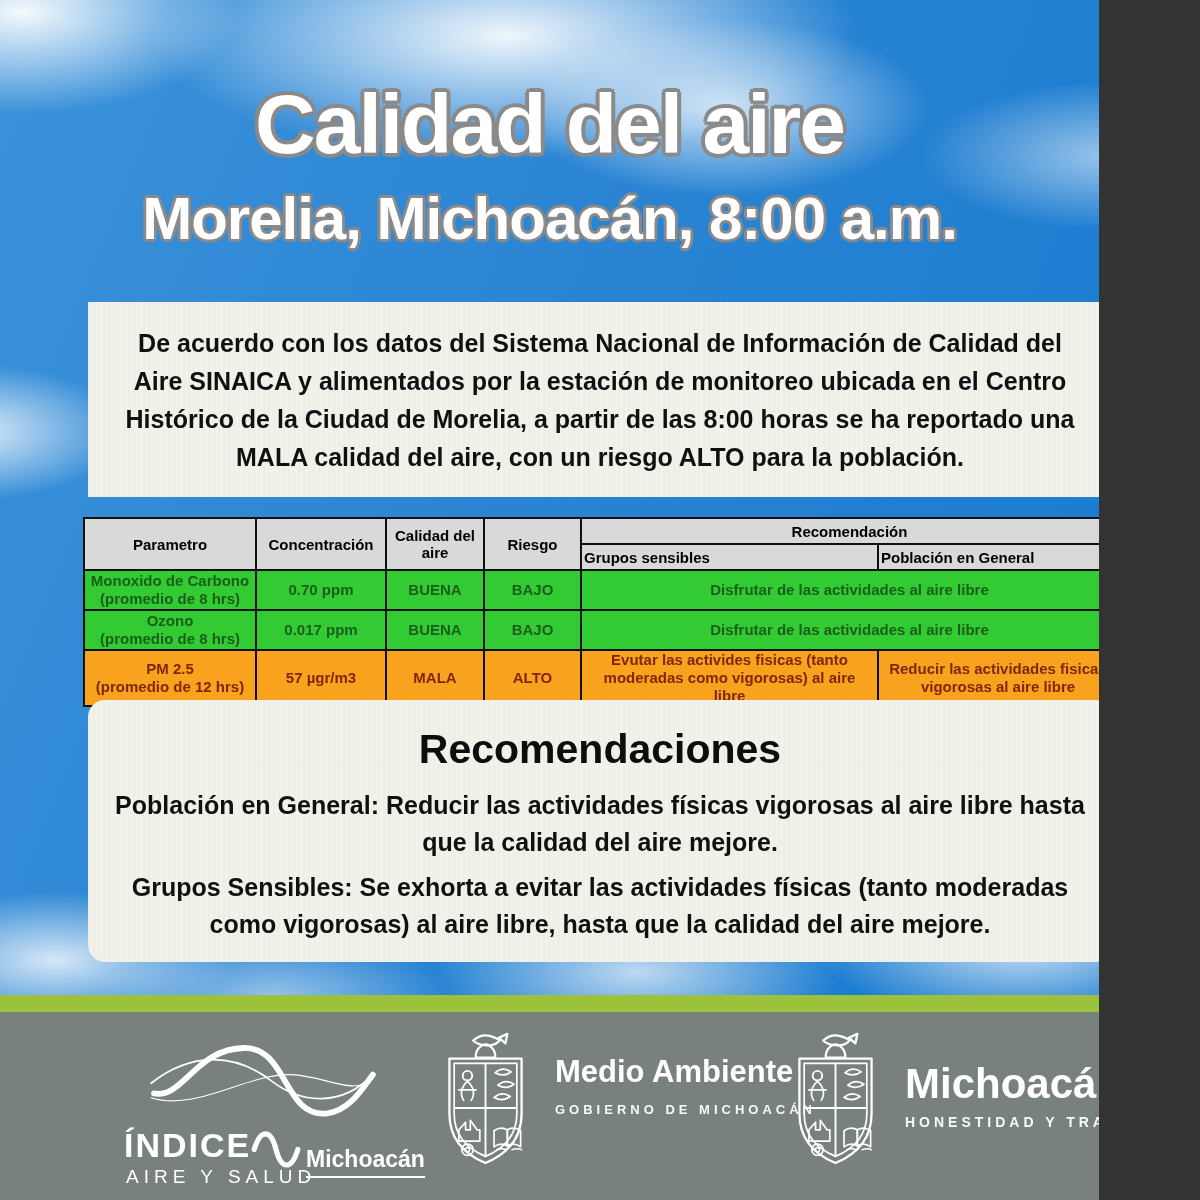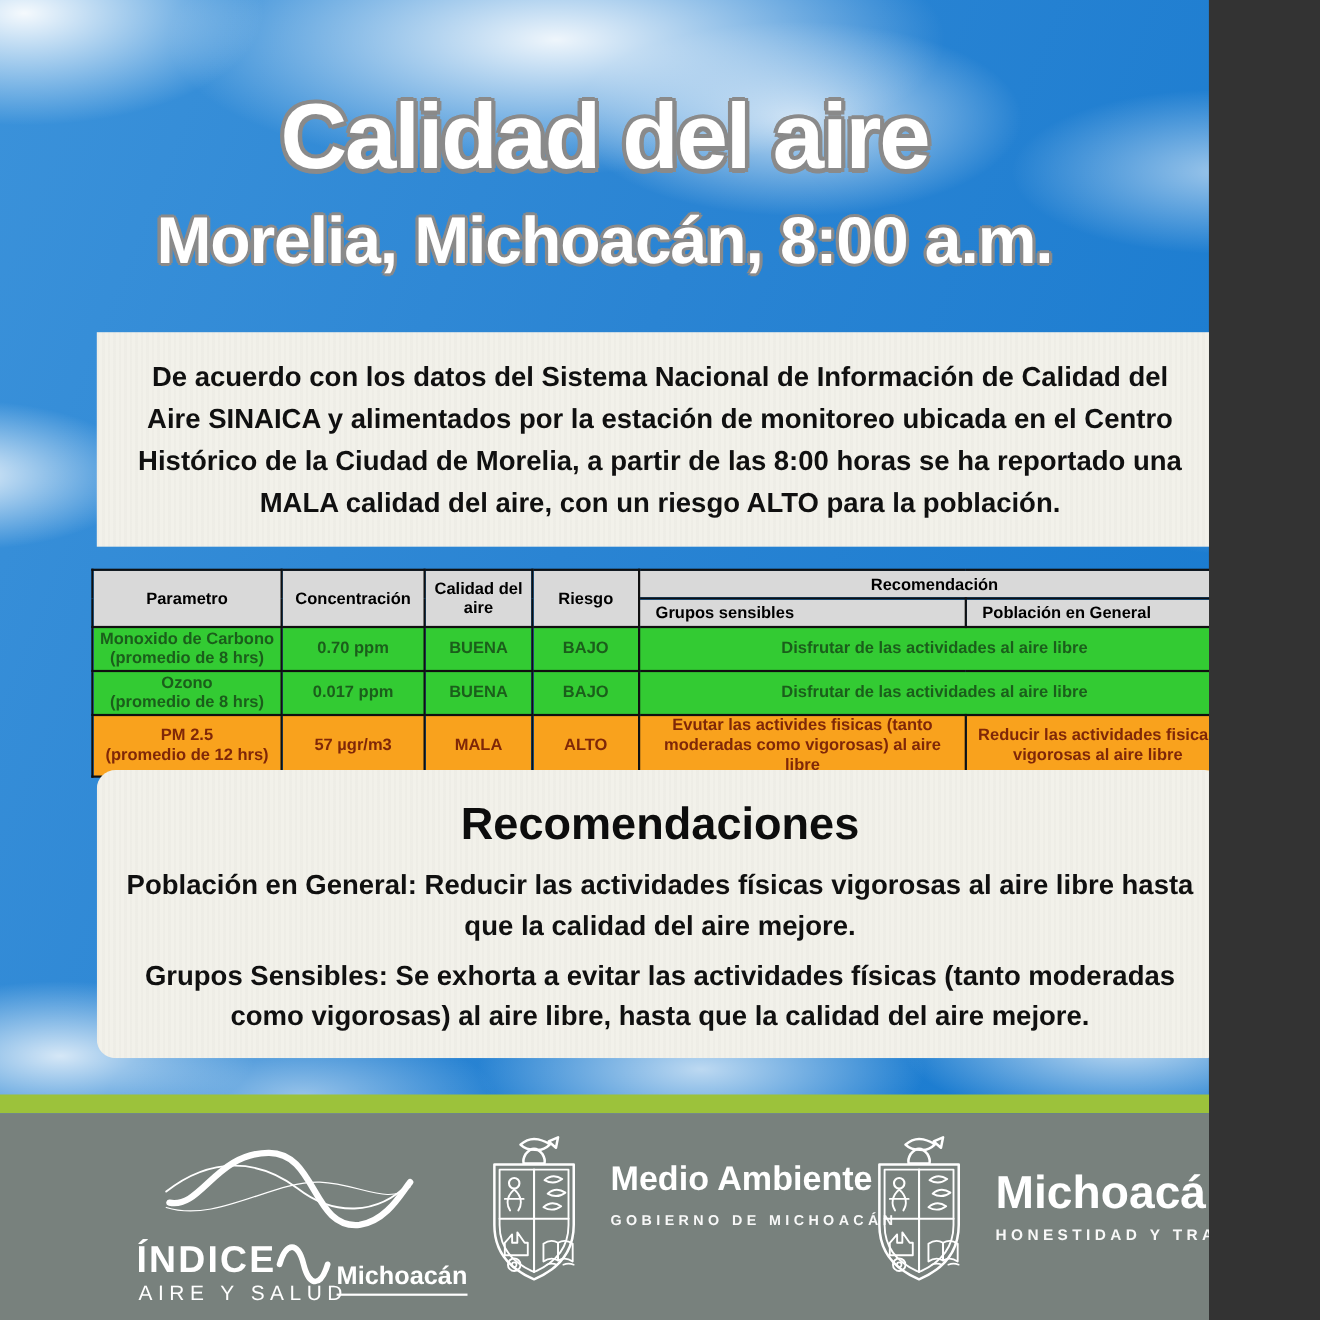--- a/index.html
+++ b/index.html
@@ -42,21 +42,21 @@
   .intro-panel{left:88px;top:302px;width:1024px;height:195px;display:flex;align-items:center;justify-content:center;}
   .intro-panel p{
     margin:0;padding:0 26px;max-width:990px;text-align:center;
     font-size:25px;font-weight:bold;color:#101010;line-height:38px;
   }
   
   .aqi-table-wrap{position:absolute;left:83px;top:517px;}
   table.aqi{border-collapse:collapse;table-layout:fixed;width:1034px;}
   table.aqi th,table.aqi td{border:2px solid #101010;padding:0 4px;font-size:15px;overflow:hidden;}
   table.aqi th{background:#d9d9d9;color:#000;font-weight:bold;text-align:center;}
-  table.aqi th.sub{text-align:left;padding-left:14px;}
+  table.aqi th.sub{text-align:left;padding-left:2px;}
   tr.hrow{height:26px;}
   tr.brow{height:40px;}
   td{text-align:center;font-weight:bold;line-height:1.2;}
   tr.row-buena td{background:#33cb33;color:#1b5e1b;}
   tr.row-mala  td{background:#f9a21d;color:#7f2708;}
   
   .rec-panel{left:88px;top:700px;width:1024px;height:262px;border-radius:17px;}
   .rec-panel h2{margin:26px 0 14px 0;text-align:center;font-size:41px;color:#0d0d0d;letter-spacing:0;}
   .rec-panel p{margin:0 auto 8px auto;max-width:1000px;text-align:center;font-size:25px;font-weight:bold;color:#101010;line-height:37px;}
   

